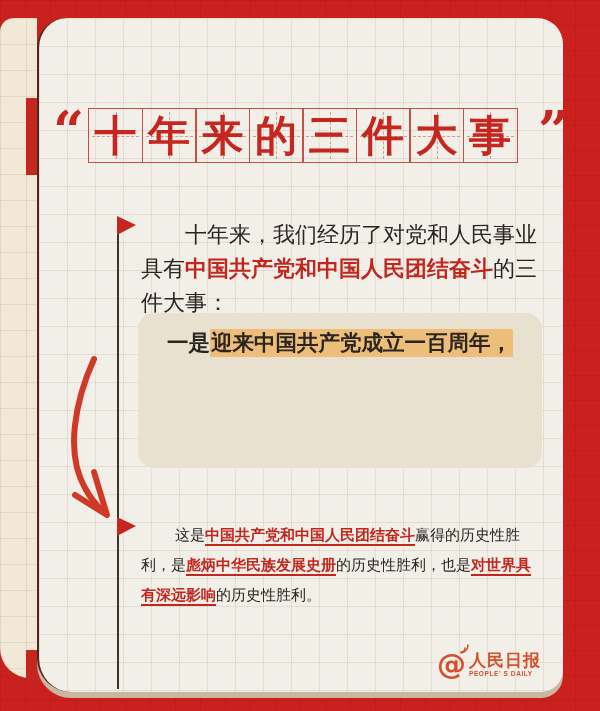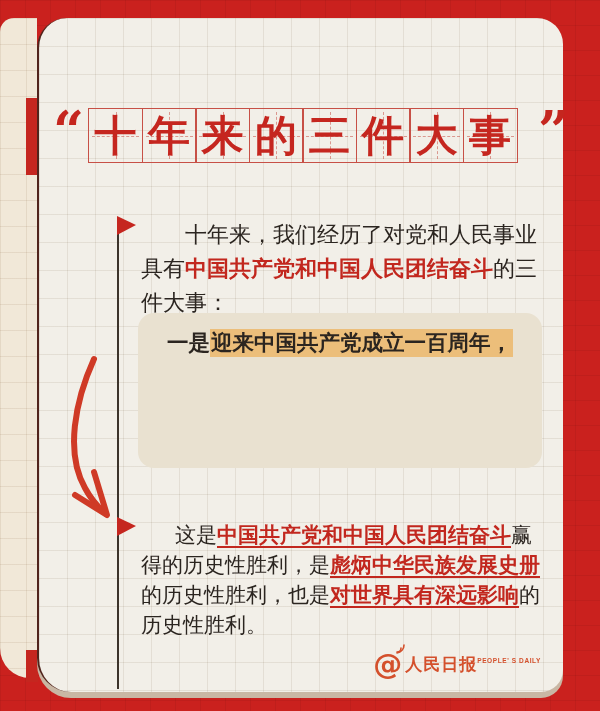--- a/index.html
+++ b/index.html
@@ -68,32 +68,32 @@
   .intro{position:absolute;left:102px;top:200px;width:402px;
     font-size:22px;line-height:34px;text-indent:44px;color:var(--text-black,#2b2520);
     word-break:break-all;}
   .red-strong{color:var(--accent-red,#c2271e);font-weight:700;}
   .items-box{position:absolute;left:99px;top:295px;width:404px;height:155px;
     background:var(--items-box,#e9e1d0);border-radius:16px;padding:13px 0 0 5px;}
   .item{font-size:21.5px;line-height:34.5px;font-weight:700;text-indent:24px;
     width:399px;color:var(--text-black,#2b2520);word-break:break-all;}
   .hl{background:var(--highlight,#ecbe7a);padding:2px 1px;}
   .conclusion{position:absolute;left:102px;top:502px;width:400px;
-    font-size:21px;line-height:30px;text-indent:34px;color:var(--text-black,#2b2520);
+    font-size:15px;line-height:30px;text-indent:34px;color:var(--text-black,#2b2520);
     word-break:break-all;}
   .red-underline{color:var(--accent-red,#c2271e);font-weight:600;
     text-decoration:underline;text-underline-offset:4px;text-decoration-thickness:1.5px;}
   .arrow-svg{position:absolute;left:20px;top:335px;}
   .logo{position:absolute;right:22px;bottom:13px;display:flex;align-items:center;
     gap:3px;color:var(--logo-orange,#d4502c);}
   .logo-at-wrap{position:relative;}
   .logo-at{font-size:29px;font-weight:bold;line-height:1;
     font-family:"DejaVu Sans",sans-serif;}
   .logo-waves{position:absolute;right:-4px;top:-7px;}
-  .logo-col{display:flex;flex-direction:row;line-height:1;}
+  .logo-col{display:flex;flex-direction:column;line-height:1;}
   .logo-cn{font-size:17px;font-weight:800;letter-spacing:1px;}
   .logo-en{font-size:6.5px;font-weight:bold;letter-spacing:.6px;margin-top:2px;
     font-family:"Liberation Sans",sans-serif;}
 </style>
 </head>
 <body>
 
 <div class="poster">
 
   <div class="back-page"></div>

